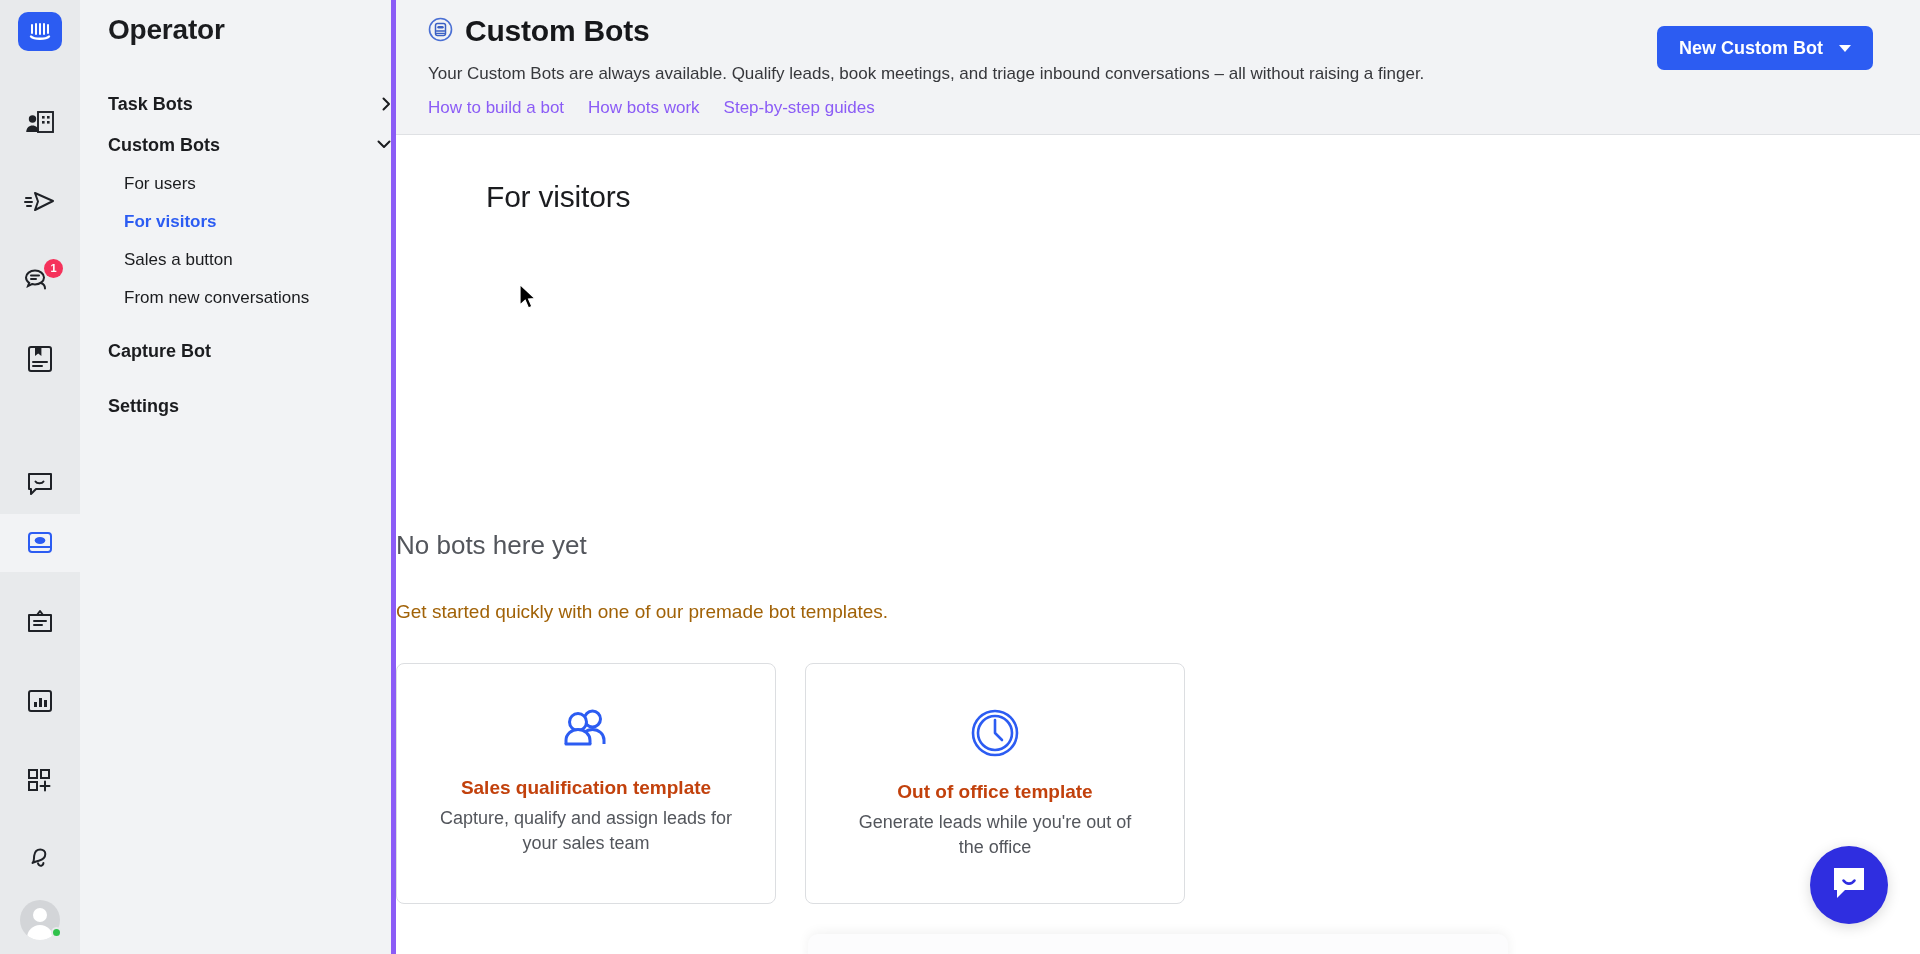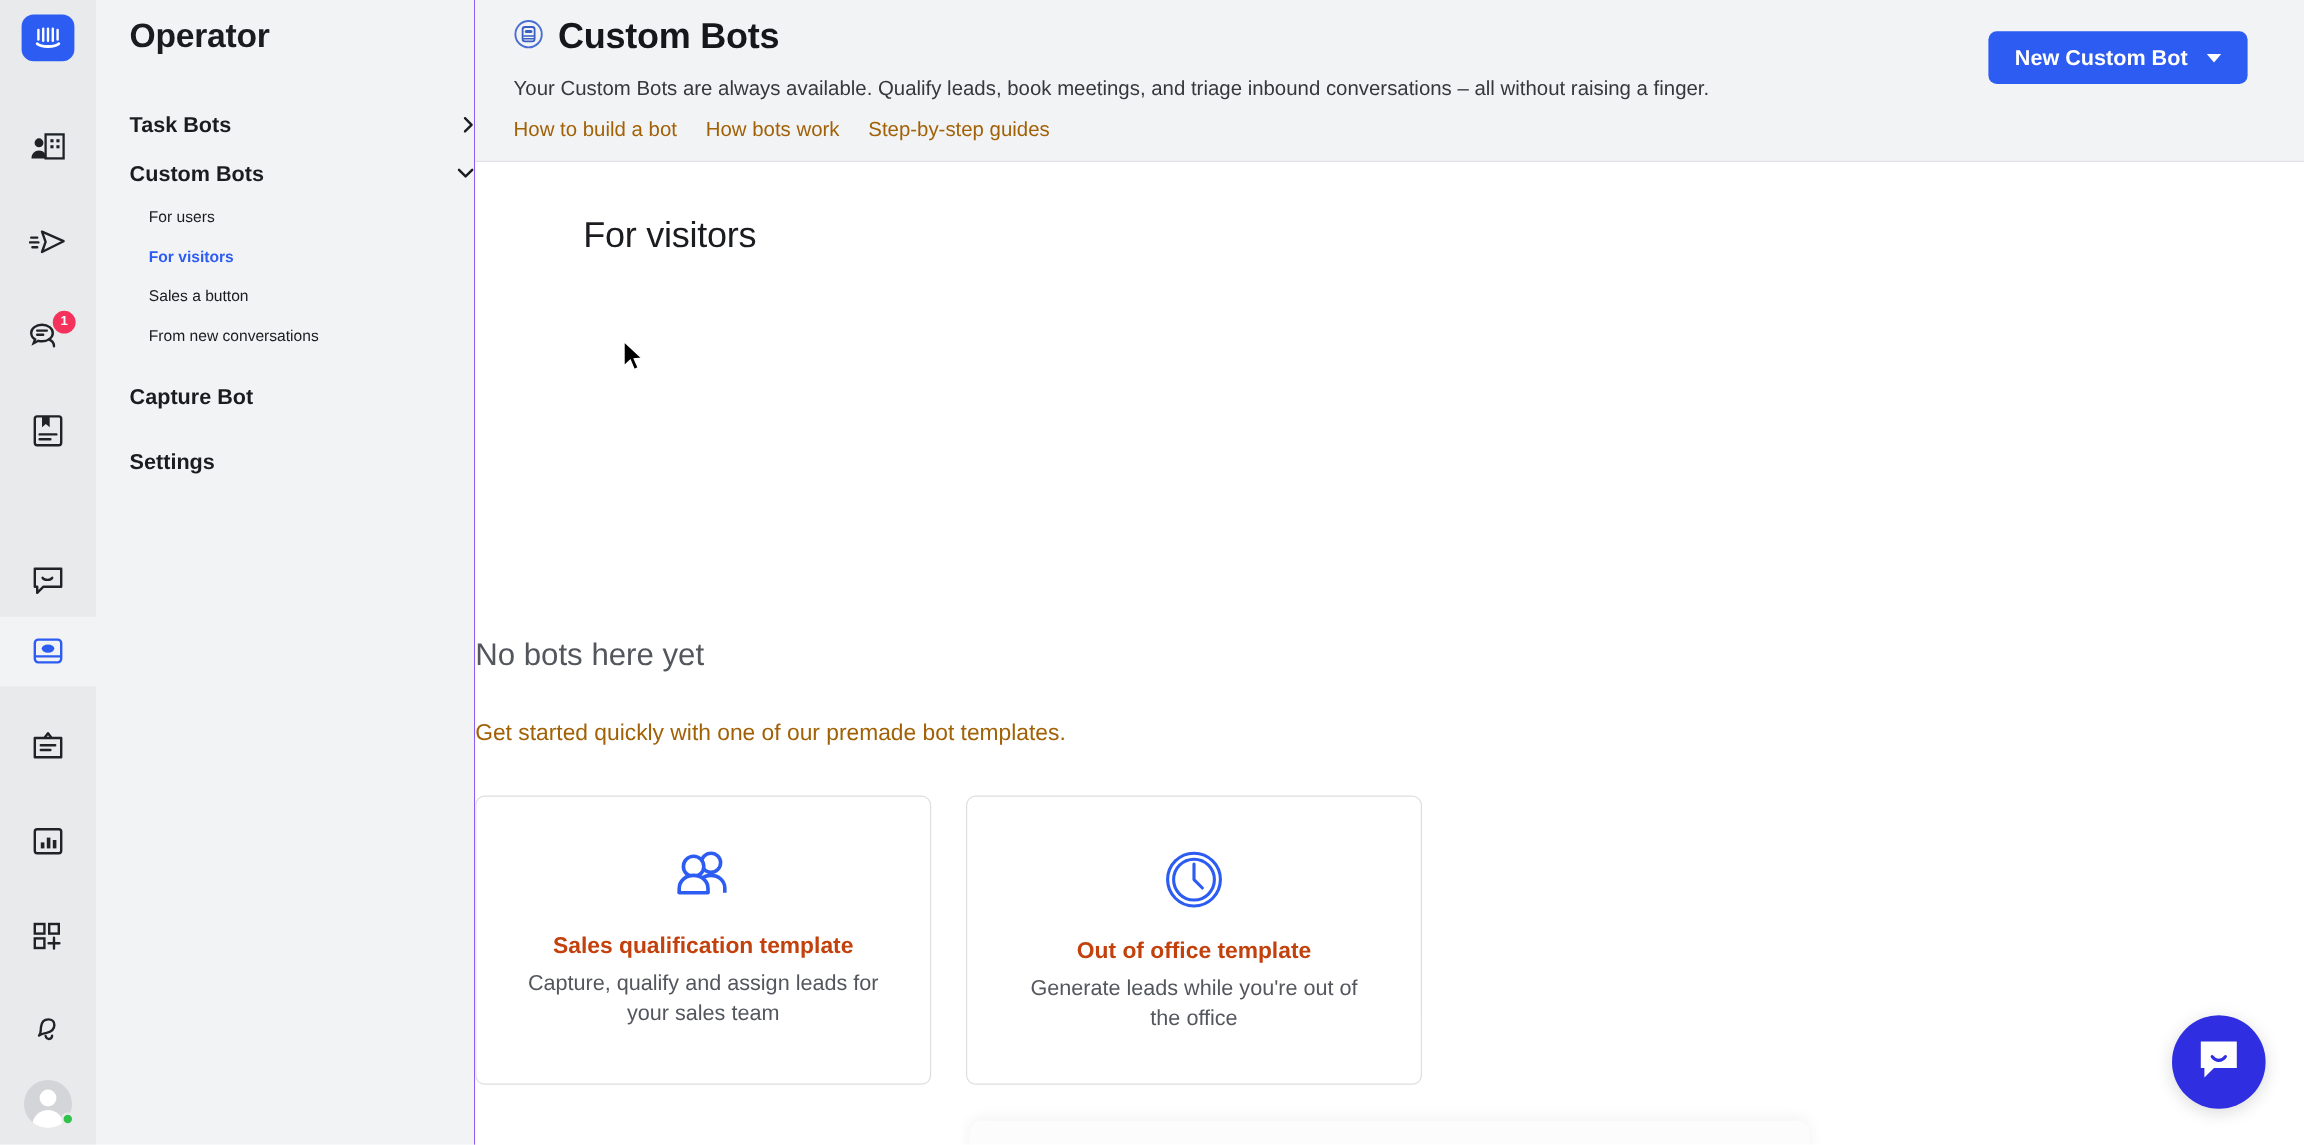--- a/index.html
+++ b/index.html
@@ -102,21 +102,21 @@
     background: #30c24b;
     right: 18px; bottom: 14px;
     border: 2px solid #e8eaec;
   }
 
   
   .sidebar {
     width: 316px;
     flex: 0 0 316px;
     background: #f2f3f5;
-    border-right: 1px solid #8b5cf6;
+    border-right: 5px solid #8b5cf6;
     padding: 0 0 0 0;
   }
   .sidebar-title {
     font-size: 28px;
     font-weight: bold;
     color: #1b1c1f;
     padding: 14px 0 0 28px;
     letter-spacing: -0.2px;
   }
   .nav { margin-top: 38px; }
@@ -128,21 +128,21 @@
     font-weight: bold;
     color: #1b1c1f;
     cursor: pointer;
     line-height: 1.25;
     justify-content: space-between;
   }
   .nav-item .chev { margin-left: 9px; display: flex; align-items: center; }
   .nav-sub {
     display: block;
     padding: 8px 0 8px 44px;
-    font-size: 13px;
+    font-size: 17px;
     font-weight: normal;
     color: #1b1c1f;
     cursor: pointer;
     line-height: 1.3;
   }
   .nav-sub.selected { color: #2c5cf2; font-weight: bold; }
   .nav-item.spaced { margin-top: 14px; }
 
   
   .main {
@@ -177,21 +177,21 @@
     color: #37383c;
     line-height: 1.35;
   }
   .topbar-links {
     margin-top: 12px;
     display: flex;
     gap: 24px;
   }
   .topbar-links a {
     font-size: 17px;
-    color: #a16207;
+    color: #8b5cf6;
     text-decoration: none;
     cursor: pointer;
   }
   .new-bot-btn {
     position: absolute;
     top: 14px;
     right: 47px;
     background: #2c5cf2;
     color: #fff;
     border: none;

